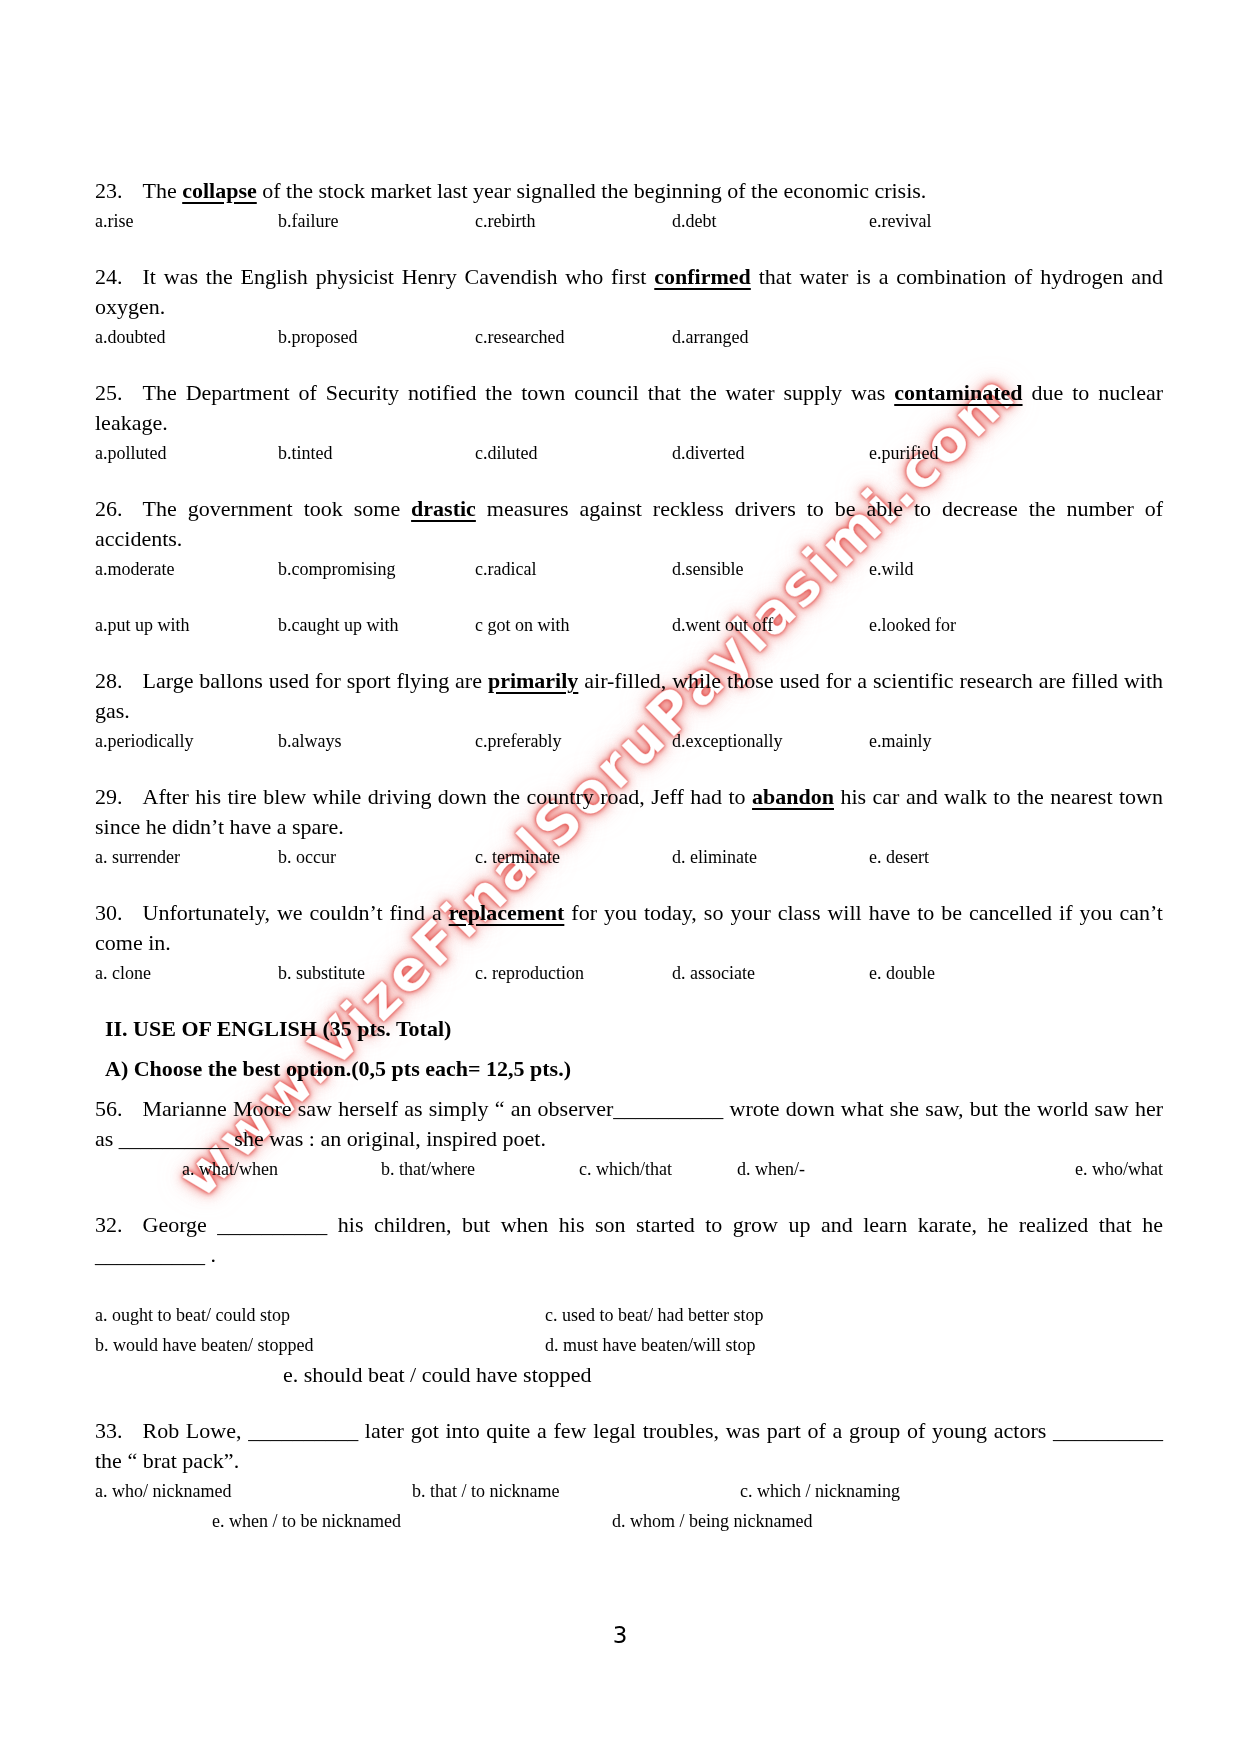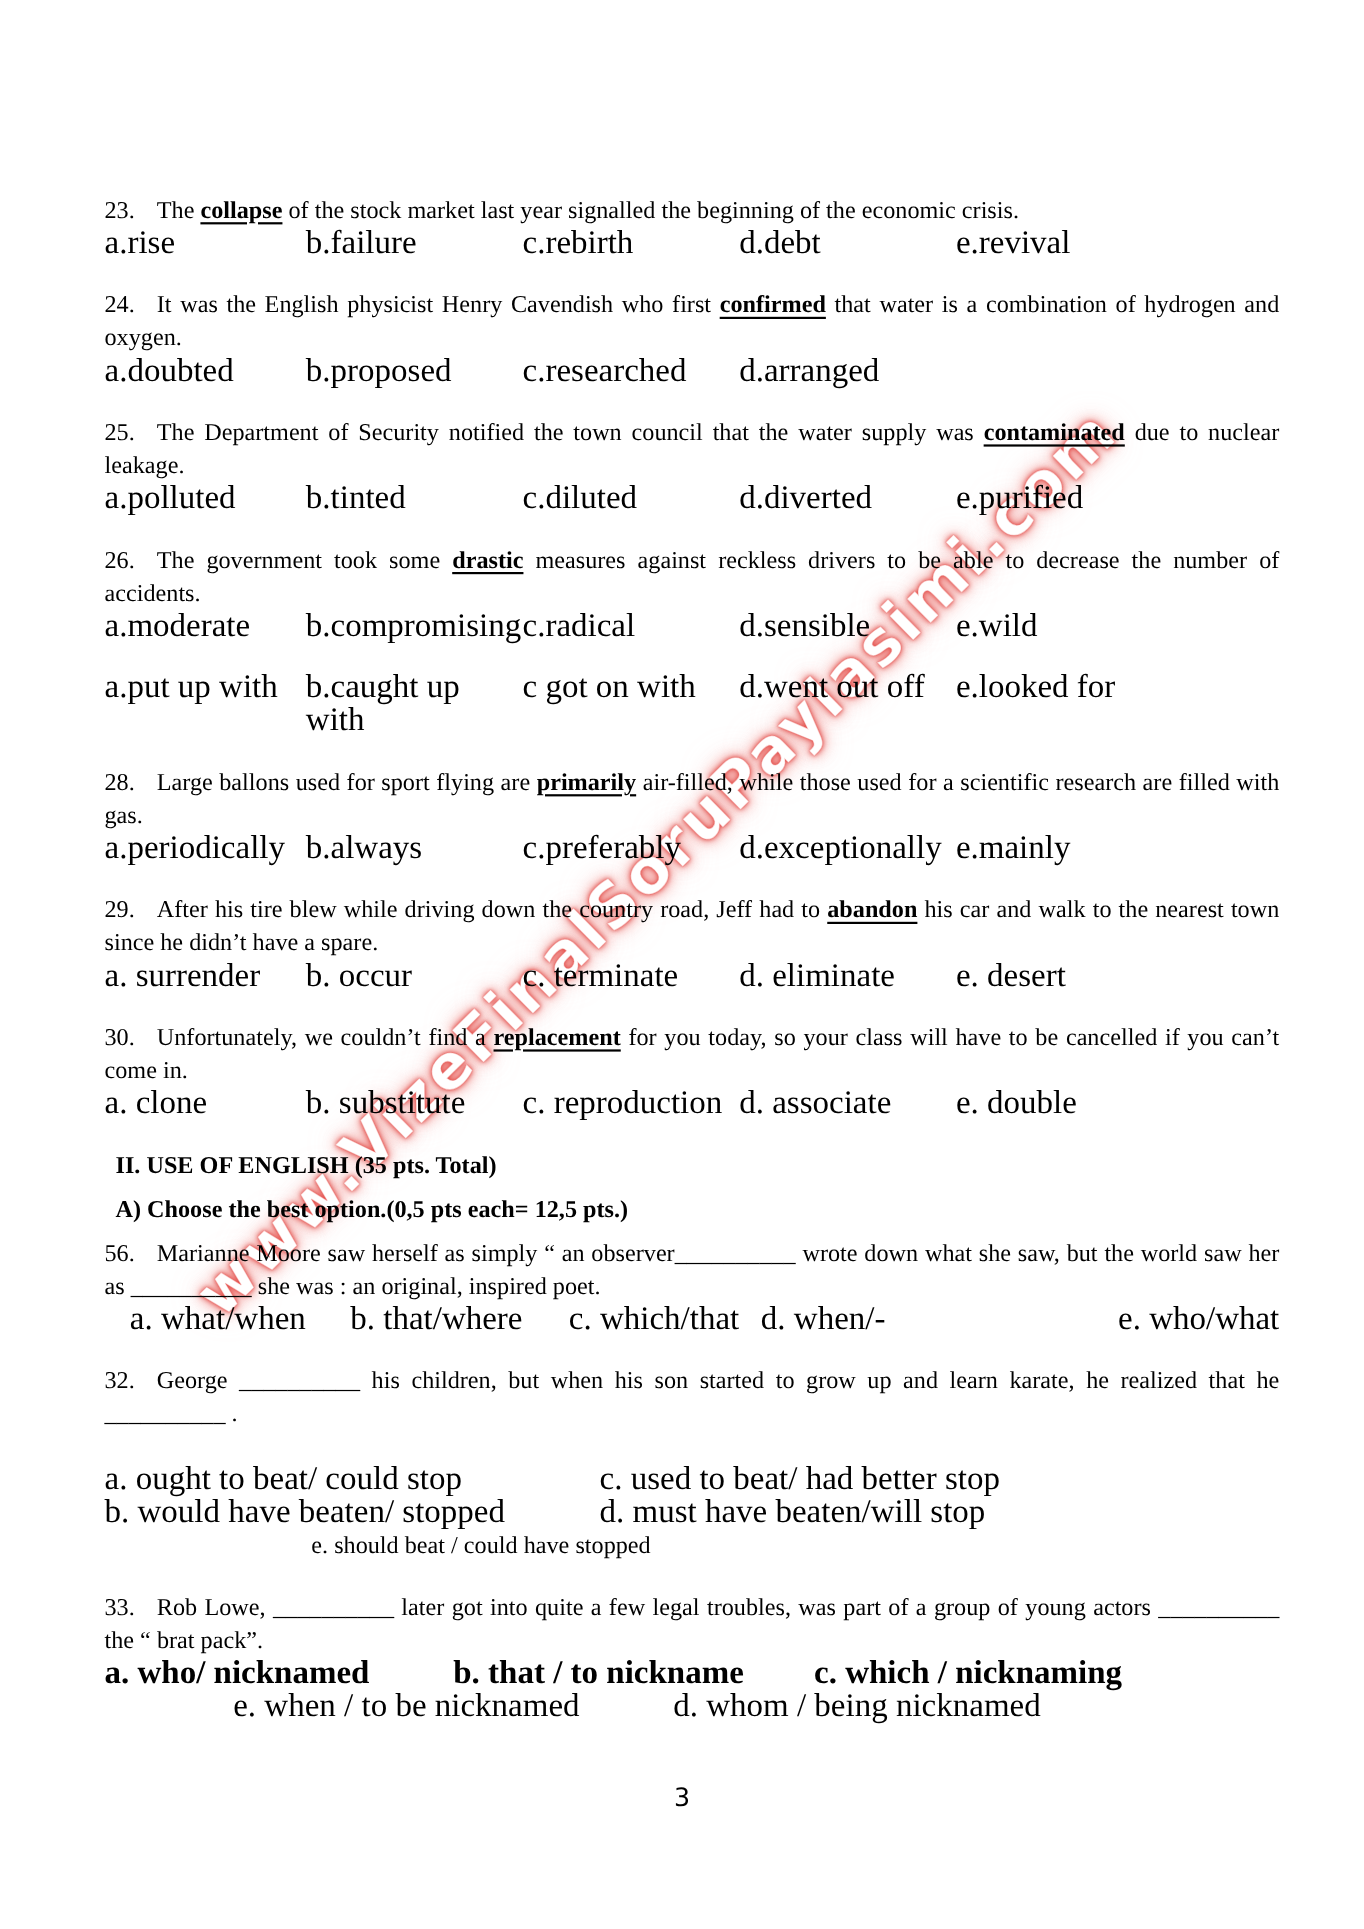--- a/index.html
+++ b/index.html
@@ -22,28 +22,28 @@
     margin:0;
     font-size:22px;
     line-height:30px;
     text-align:justify;
   }
   .qnum { padding-right:20px; }
   .b { font-weight:bold; }
   .u { text-decoration:underline; text-decoration-thickness:2px; text-underline-offset:4px; }
   .opts-grid {
     display:grid;
-    font-size:30px;
+    font-size:18px;
     line-height:30px;
   }
   .cols-std  { grid-template-columns:183px 197px 197px 197px 1fr; }
   .cols-q31  { grid-template-columns:183px 197px 197px 133px 1fr;text-align:right; }
   .cols-q32  { grid-template-columns:450px 1fr; }
   .q32-e     { padding-left:188px; font-size:22px; line-height:30px; }
-  .cols-q33a { grid-template-columns:317px 328px 1fr;font-weight:bold; }
+  .cols-q33a { grid-template-columns:317px 328px 1fr; }
   .cols-q33b { grid-template-columns:400px 1fr; padding-left:117px; }
   .heading {
     margin:10px;
     font-size:22px;
     line-height:30px;
     font-weight:bold;
   }
   .spacer { height:30px; }
   .watermark {
     position:absolute;

